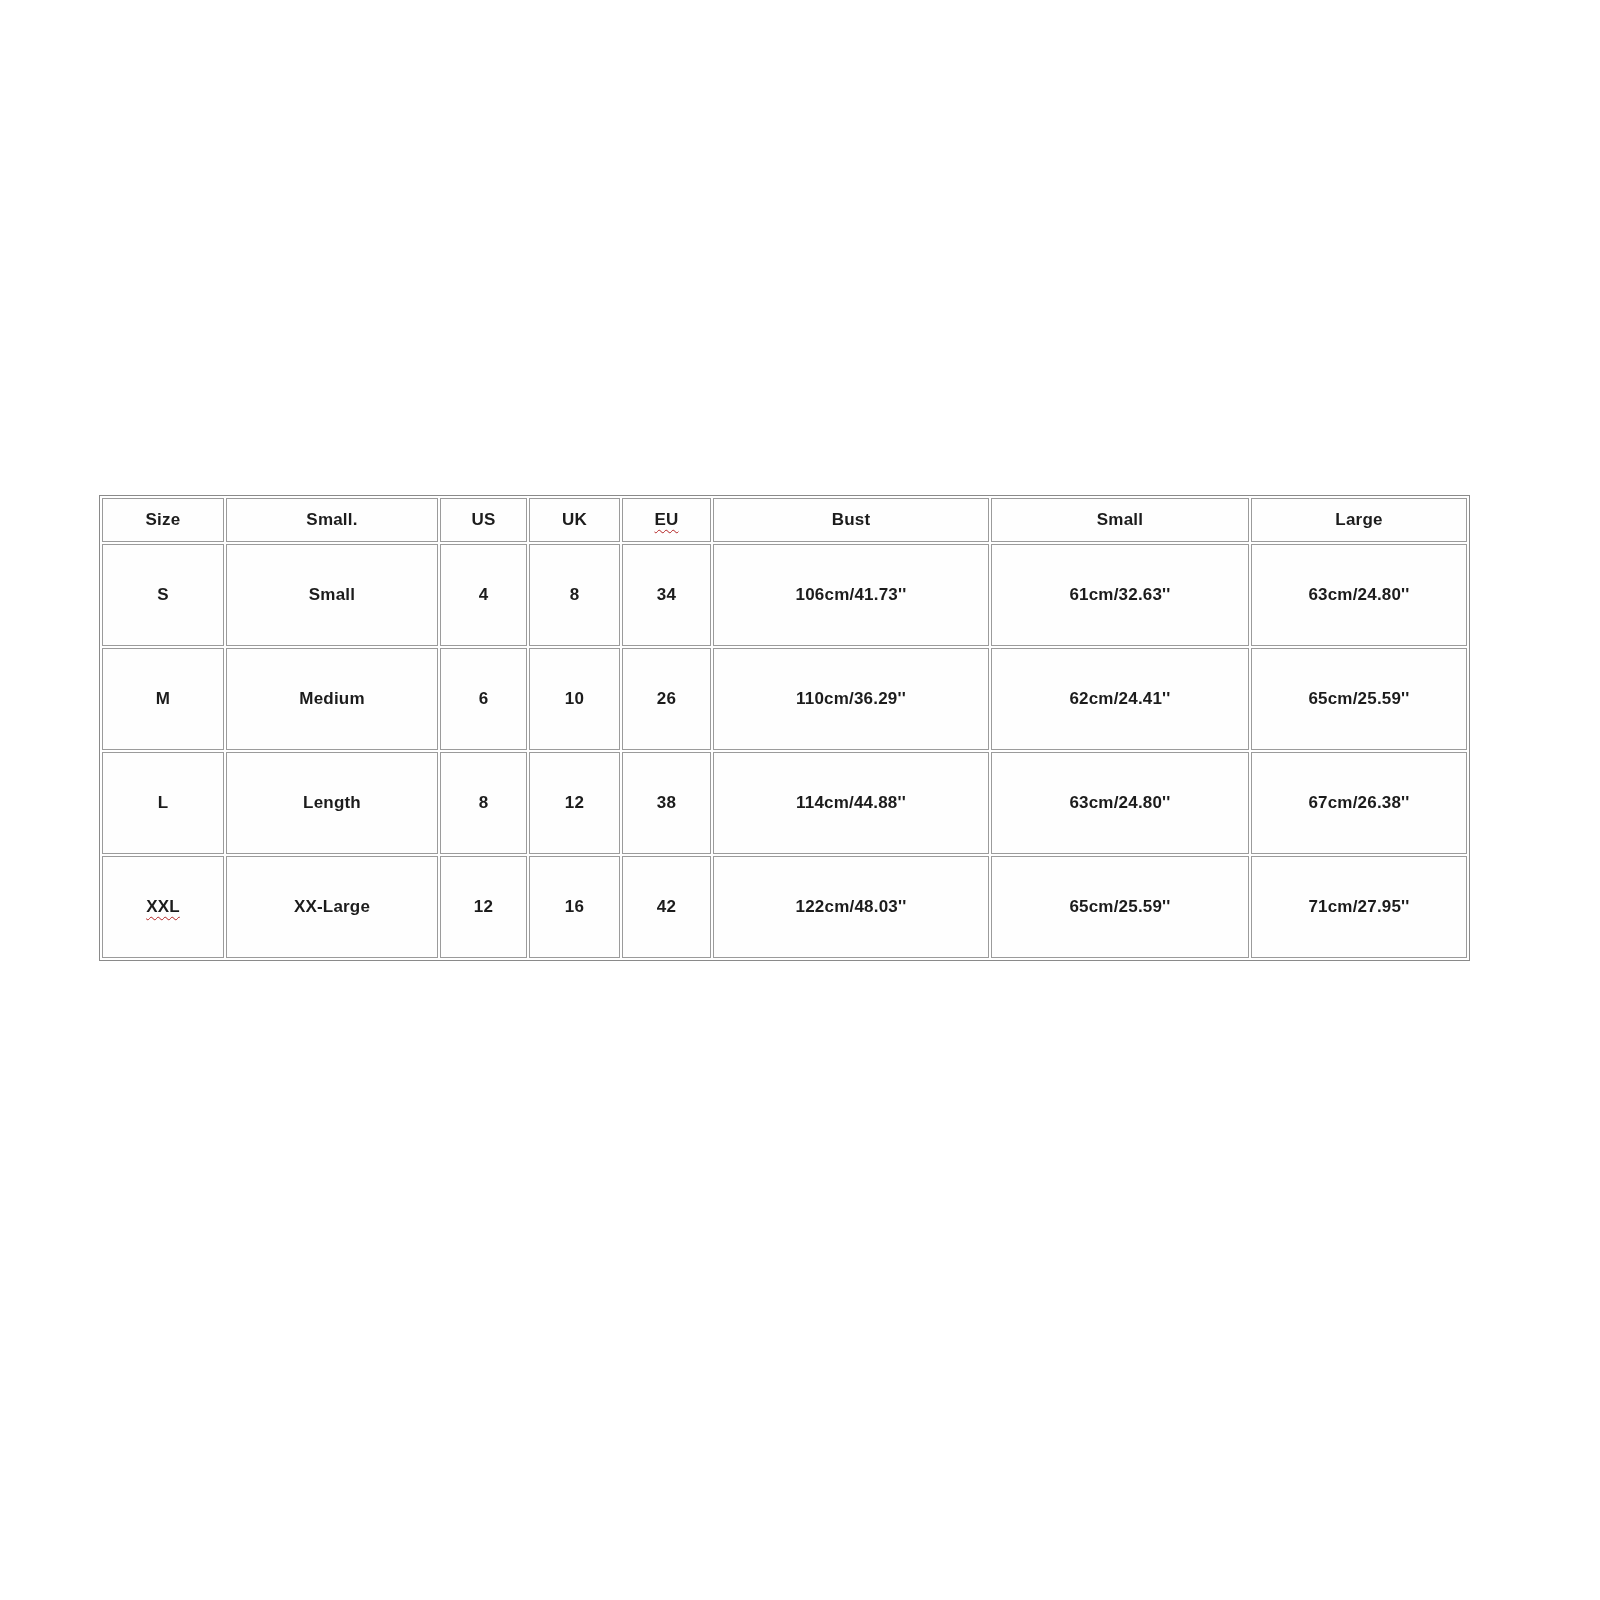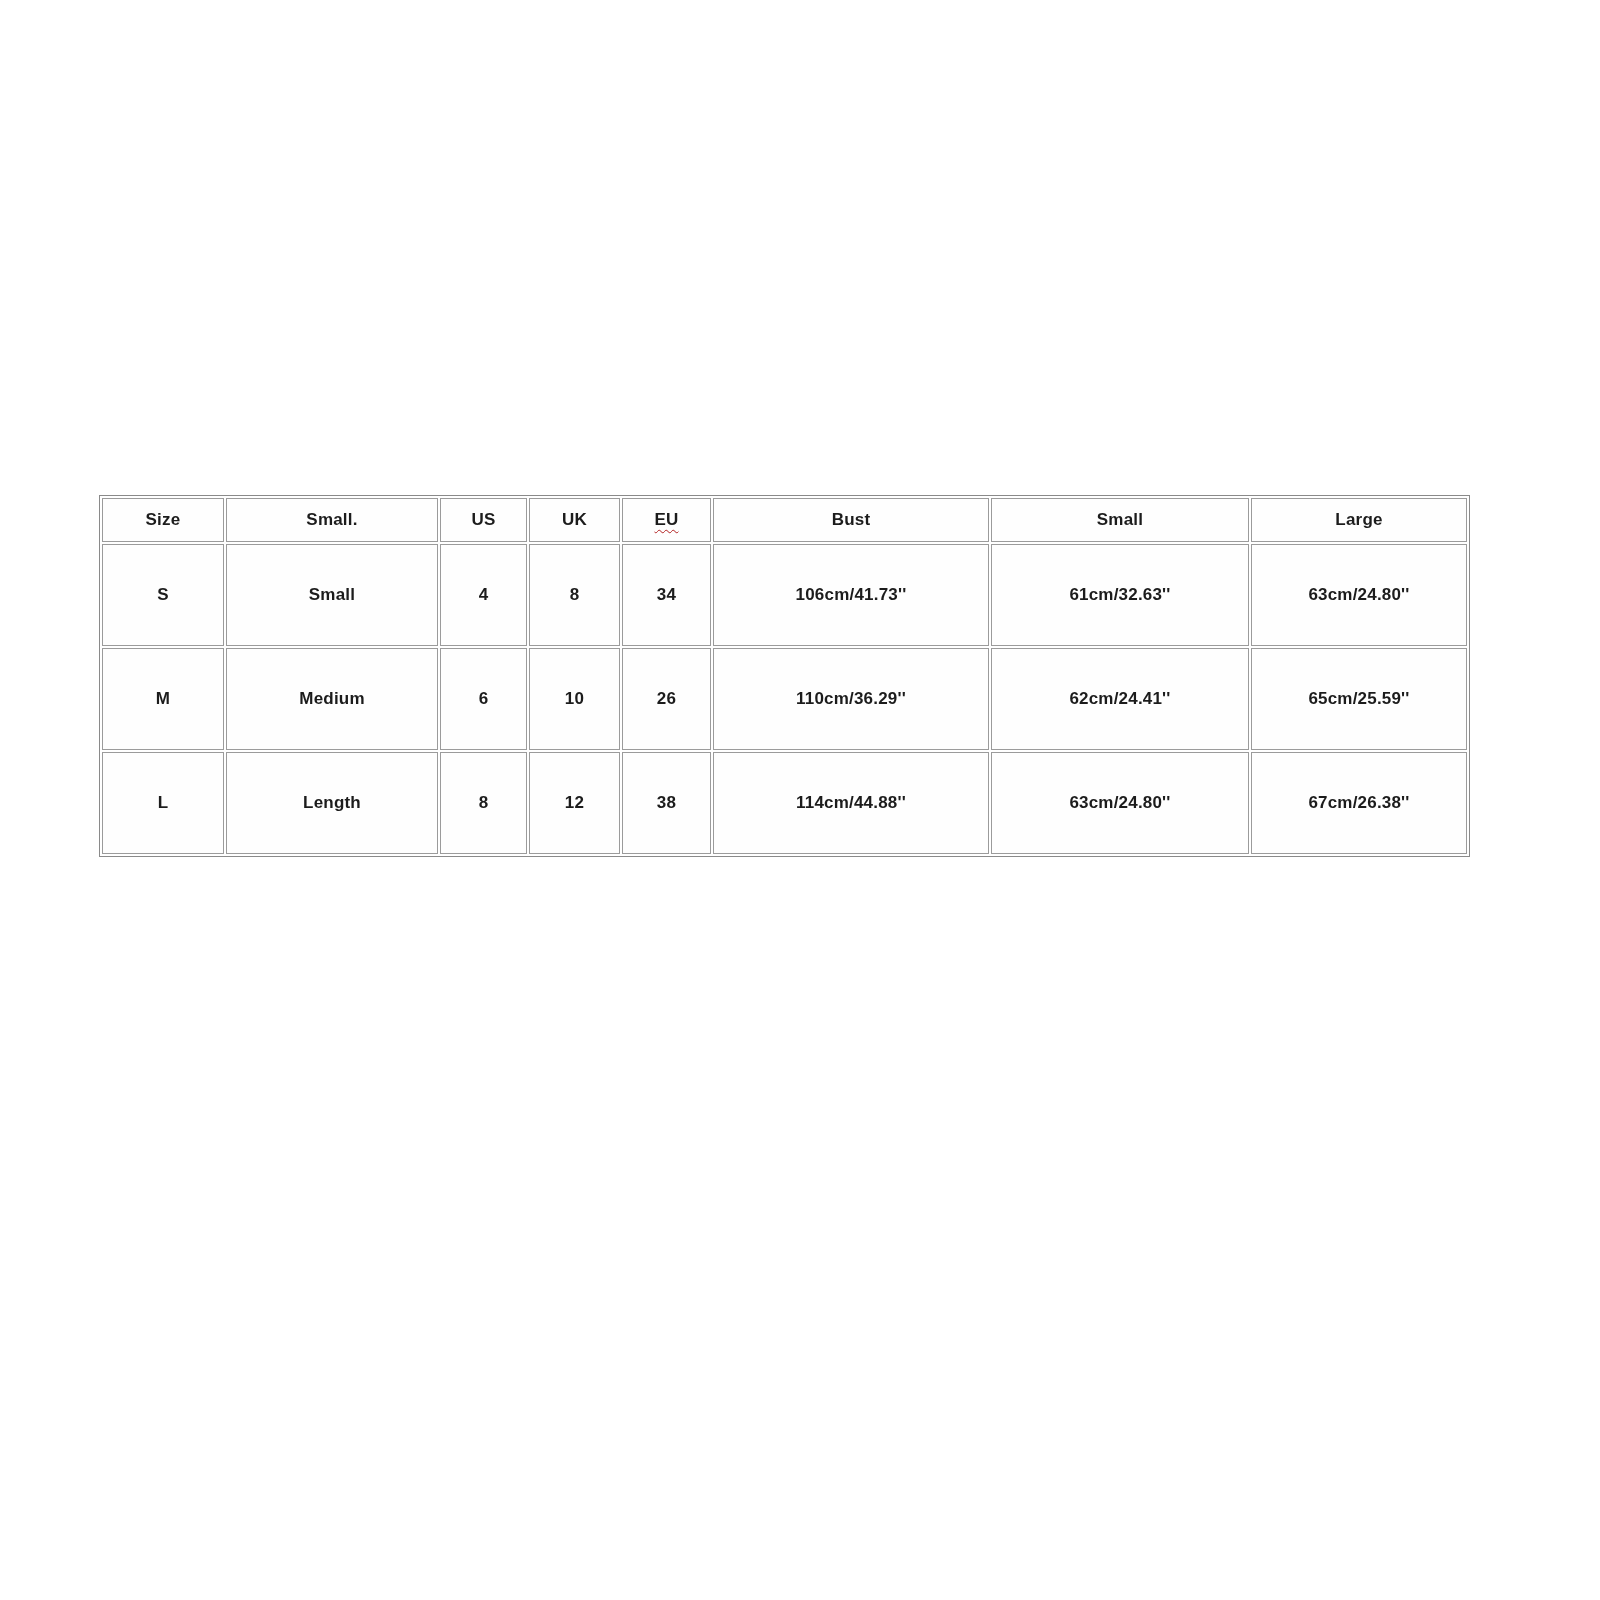--- a/index.html
+++ b/index.html
@@ -105,16 +105,26 @@
         <tr class="data-row">
           <td>L</td>
           <td>Length</td>
           <td>8</td>
           <td>12</td>
           <td>38</td>
           <td>114cm/44.88''</td>
           <td>63cm/24.80''</td>
           <td>67cm/26.38''</td>
         </tr>
+        <tr class="data-row">
+          <td><span class="misspelled">XXL</span></td>
+          <td>XX-Large</td>
+          <td>12</td>
+          <td>16</td>
+          <td>42</td>
+          <td>122cm/48.03''</td>
+          <td>65cm/25.59''</td>
+          <td>71cm/27.95''</td>
+        </tr>
       </tbody>
     </table>
   </div>
 </div>
 
 </body></html>

